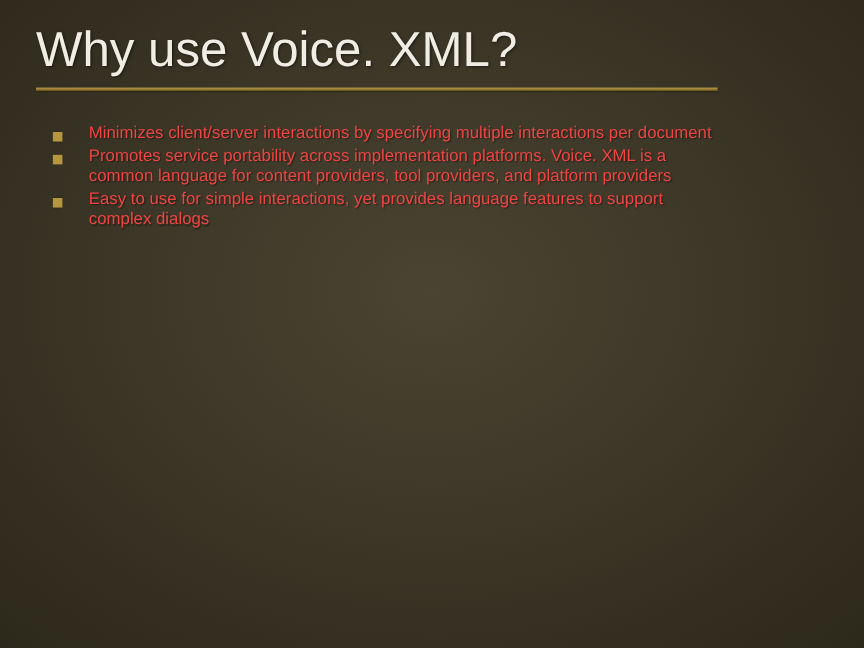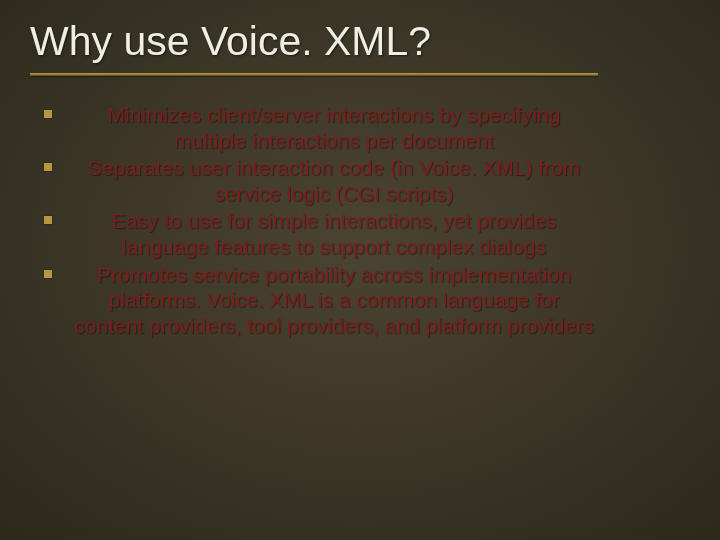--- a/index.html
+++ b/index.html
@@ -52,26 +52,25 @@
     margin-top: 3px;
   }
   ul.bullets {
     list-style: none;
     padding: 0 4px 0 8px;
     margin: 0;
   }
   ul.bullets li {
     position: relative;
     padding-left: 36px;
-    font-size: 21px;
+    font-size: 14px;
     line-height: 1.22;
     margin-bottom: 2px;
-    color: #7f1d1d;
+    color: #ef4444;
     text-shadow: 1px 1px 1px rgba(0,0,0,0.4);
-    text-align: center;
   }
   ul.bullets li .sq {
     position: absolute;
     left: 6px;
     top: 8px;
     width: 8px;
     height: 8px;
     background: #b79640;
     box-shadow: 0 0 1px rgba(0,0,0,0.6);
   }
@@ -84,24 +83,20 @@
     <h1 class="title">Why use Voice. XML?</h1>
     <hr class="title-rule">
   </div>
   <ul class="bullets">
     <li>
       <span class="sq"></span>
       <span>Minimizes client/server interactions by specifying multiple interactions per document</span>
     </li>
     <li>
       <span class="sq"></span>
-      <span>Separates user interaction code (in Voice. XML) from service logic (CGI scripts)</span>
+      <span>Promotes service portability across implementation platforms. Voice. XML is a common language for content providers, tool providers, and platform providers</span>
     </li>
     <li>
       <span class="sq"></span>
       <span>Easy to use for simple interactions, yet provides language features to support complex dialogs</span>
     </li>
-    <li>
-      <span class="sq"></span>
-      <span>Promotes service portability across implementation platforms. Voice. XML is a common language for content providers, tool providers, and platform providers</span>
-    </li>
   </ul>
 </div>
 
 </body></html>

